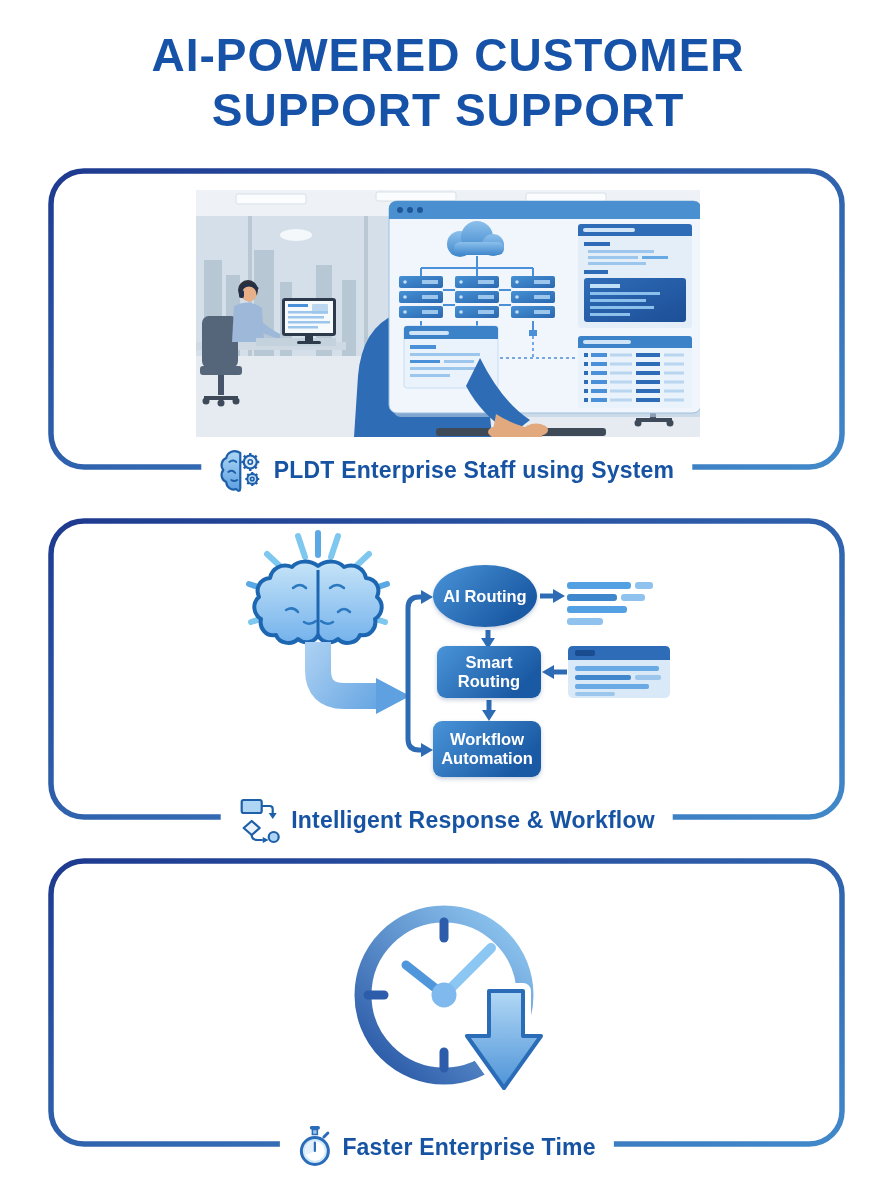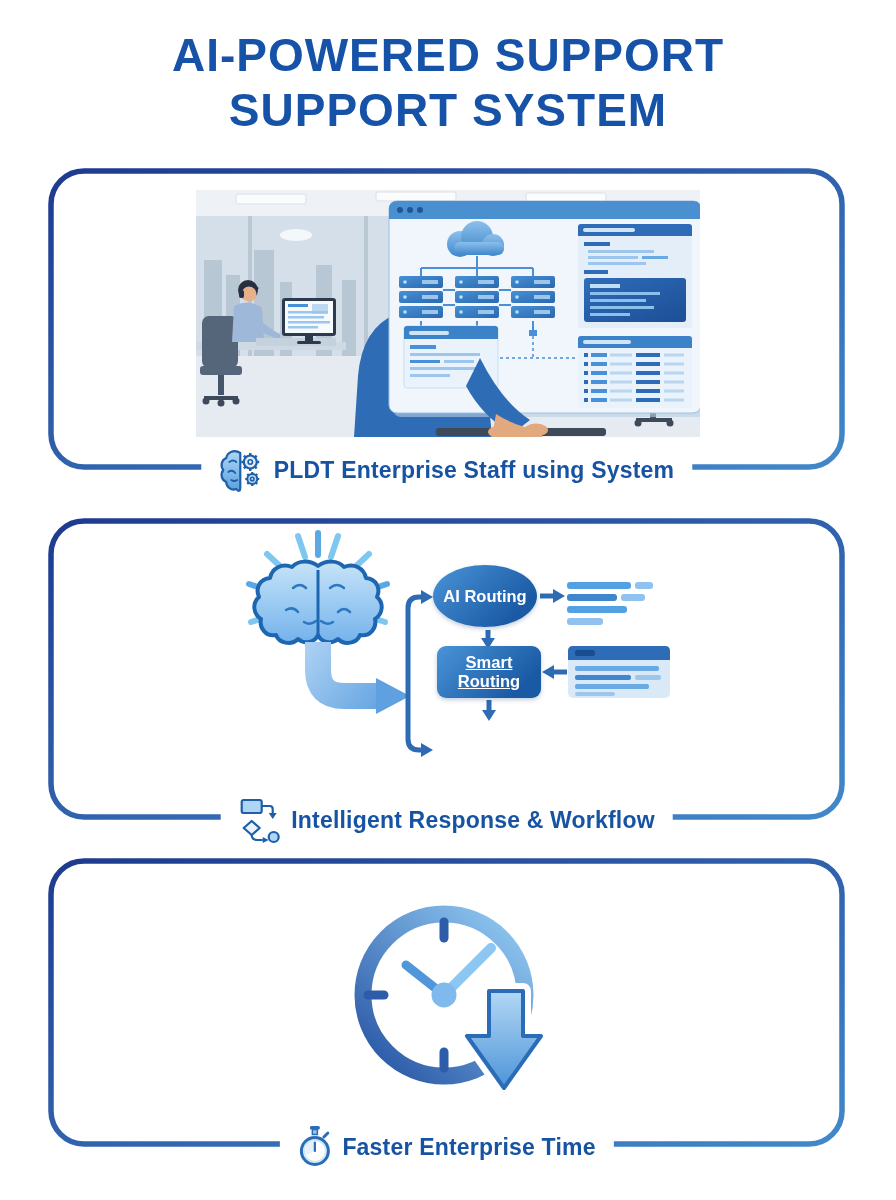--- a/index.html
+++ b/index.html
@@ -30,21 +30,21 @@
 
   .illustration{position:absolute;left:148px;top:22px;}
 
   .flow-node{
     position:absolute;display:flex;align-items:center;justify-content:center;
     text-align:center;color:#fff;font-weight:700;line-height:1.15;
     background:linear-gradient(135deg,#4a94d8 0%,#1a5aa4 80%);
     box-shadow:0 2px 4px rgba(20,60,120,.25);
   }
   #node-analysis{left:385px;top:47px;width:104px;height:62px;border-radius:50%;font-size:16.5px;}
-  #node-routing{left:389px;top:128px;width:104px;height:52px;border-radius:9px;font-size:16.5px;text-decoration:underline;}
+  #node-routing{left:389px;top:128px;width:104px;height:52px;border-radius:9px;font-size:16.5px;}
   #node-automation{left:385px;top:203px;width:108px;height:56px;border-radius:9px;font-size:16.5px;}
 </style>
 </head>
 <body>
 
 <div id="stage">
 
   <svg width="0" height="0" style="position:absolute" aria-hidden="true">
     <defs>
       <linearGradient id="borderGrad" x1="0" y1="0" x2="1" y2="1">
@@ -79,21 +79,21 @@
         <stop offset="0" stop-color="#2f6cb8"></stop>
           <stop offset="1" stop-color="#1c4f96"></stop>
       </linearGradient>
       <linearGradient id="bgBrain" x1="0" y1="0" x2="0" y2="1">
         <stop offset="0" stop-color="#aed6f4"></stop>
           <stop offset="1" stop-color="#5b9fe0"></stop>
       </linearGradient>
     </defs>
   </svg>
 
-  <div class="title">AI-POWERED SUPPORT SUPPORT SYSTEM</div>
+  <div class="title">AI-POWERED CUSTOMER SUPPORT SUPPORT</div>
 
   <section class="panel" id="panel1">
     <svg class="border-svg" width="797" height="302">
       <rect x="3" y="3" width="791" height="296" rx="33" fill="none" stroke="url(#borderGrad)" stroke-width="5.5"></rect>
     </svg>
 
     <svg class="illustration" width="504" height="247" viewBox="0 0 504 247">
 
       <g>
         <rect width="504" height="247" fill="#dce6ee"></rect>
@@ -437,20 +437,23 @@
         <rect x="527" y="174" width="40" height="4" rx="2" fill="#9cc6ec"></rect>
       </g>
     </svg>
 
     <div class="flow-node" id="node-analysis">
       <span>AI Routing</span>
     </div>
     <div class="flow-node" id="node-routing">
       <span>Smart Routing</span>
     </div>
+    <div class="flow-node" id="node-automation">
+      <span>Workflow Automation</span>
+    </div>
 
     <div class="caption">
       <svg width="42" height="48" viewBox="0 0 42 48">
         <rect x="3" y="4" width="20" height="13" rx="2" fill="#aed6f4" stroke="#1d5fa8" stroke-width="2.2"></rect>
         <path d="M23,10 L31,10 Q34,10 34,13 L34,17" stroke="#1d5fa8" stroke-width="2.2" fill="none"></path>
         <polygon points="30,17 38,17 34,23" fill="#1d5fa8"></polygon>
         <polygon points="13,25 21,32 13,39 5,32" fill="#eaf3fc" stroke="#1d5fa8" stroke-width="2.2" stroke-linejoin="round"></polygon>
         <path d="M13,39 Q13,44 19,44 L24,44" stroke="#1d5fa8" stroke-width="2.2" fill="none"></path>
         <polygon points="24,41 24,47 30,44" fill="#1d5fa8"></polygon>
         <circle cx="35" cy="41" r="5" fill="#aed6f4" stroke="#1d5fa8" stroke-width="2.2"></circle>

